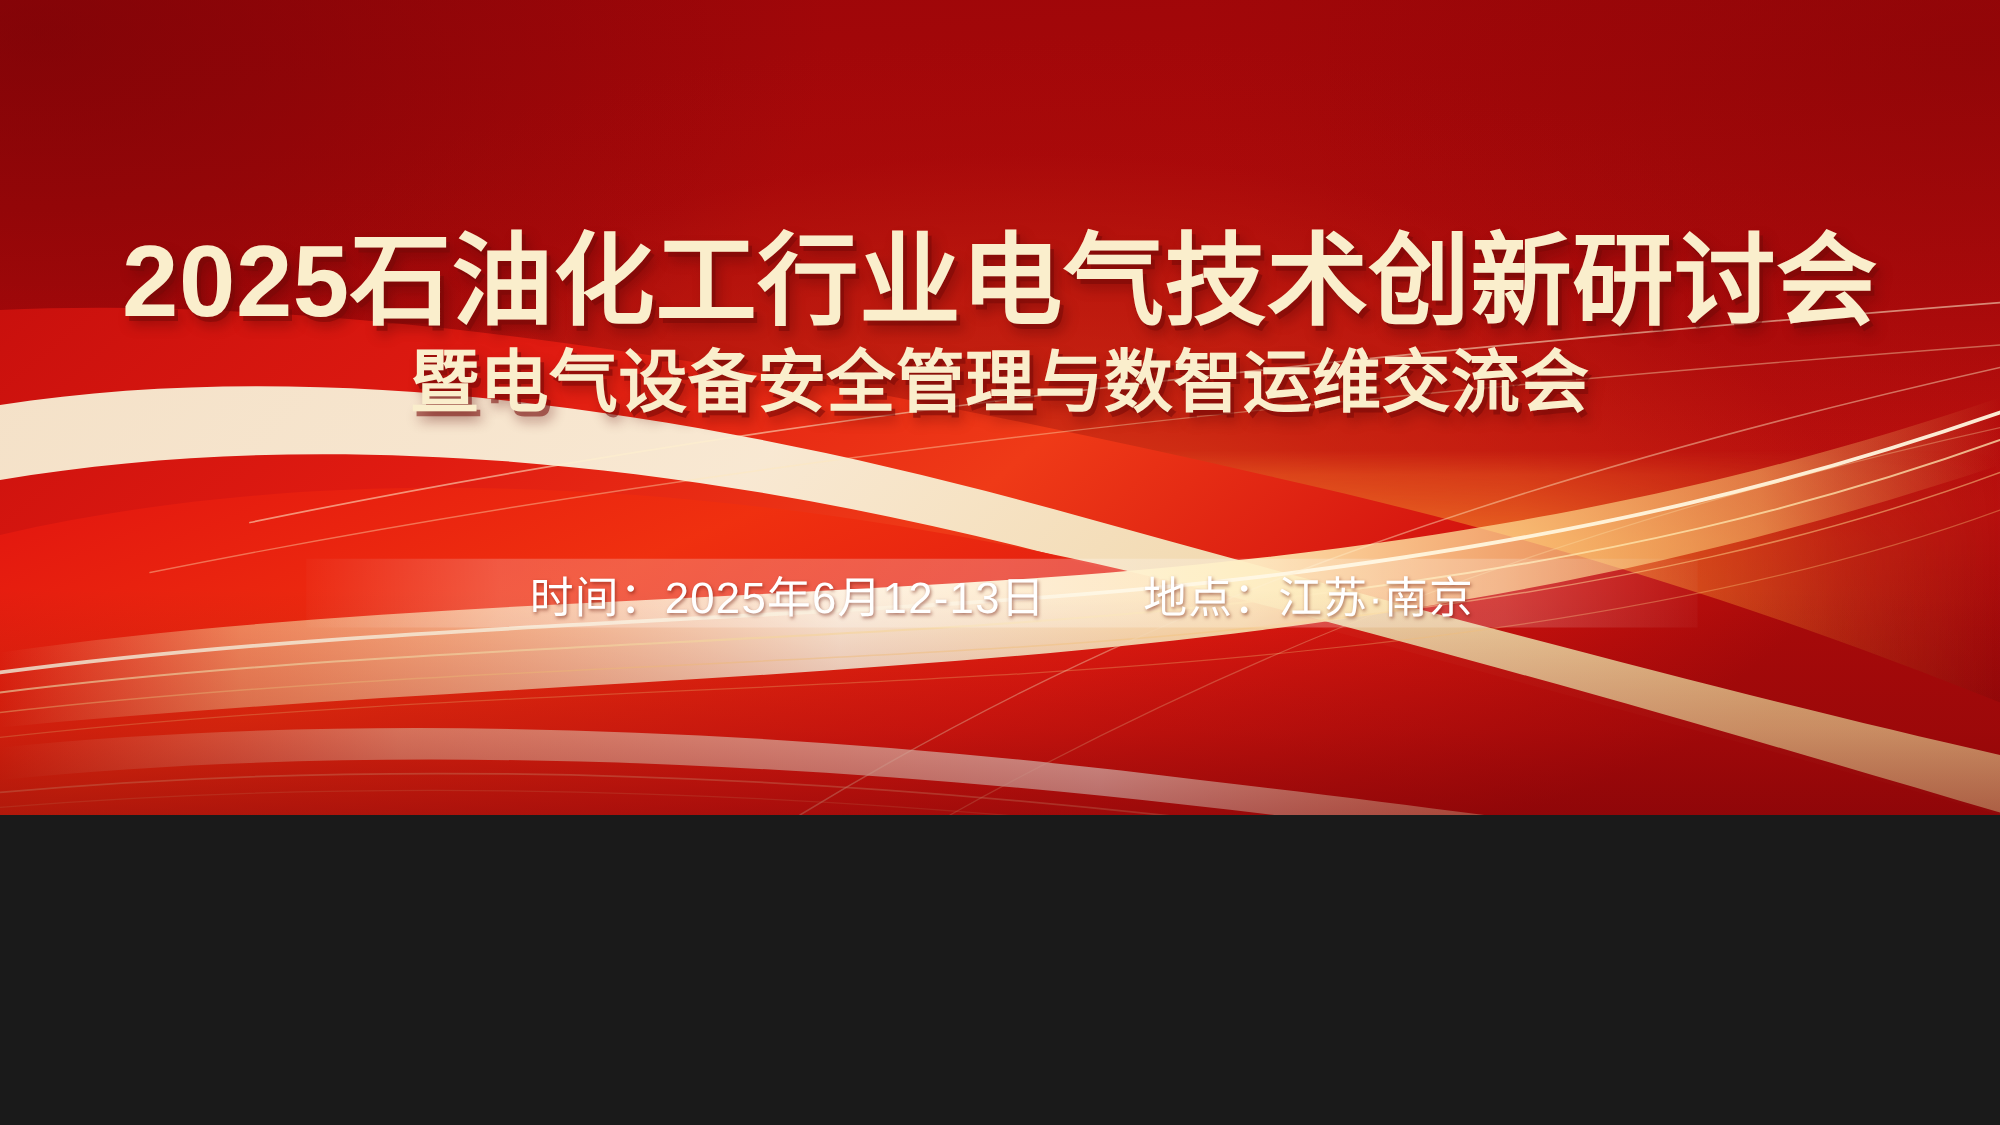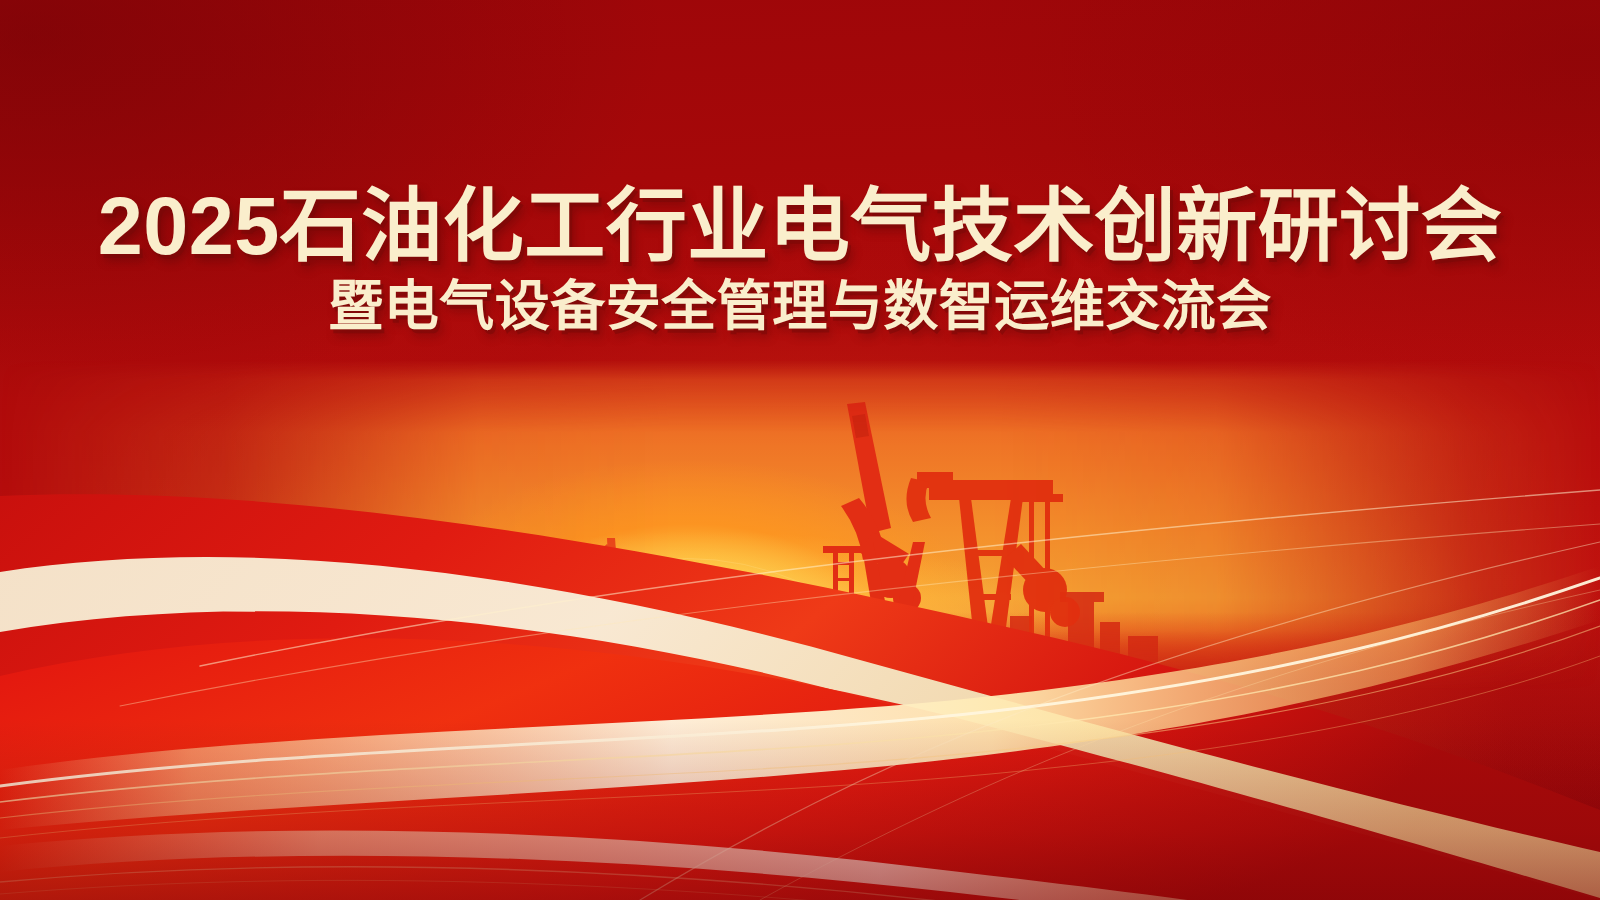--- a/index.html
+++ b/index.html
@@ -6,21 +6,21 @@
   html, body {
     margin: 0;
     padding: 0;
     background: #1a1a1a;
   }
   * { box-sizing: border-box; }
 
   .banner {
     position: relative;
     width: 1600px;
-    height: 900px;
+    height: 652px;
     overflow: hidden;
     font-family: "Liberation Sans", "DejaVu Sans", sans-serif;
     background: #b00d0d;
   }
 
   
 
   
   .bg-base {
     position: absolute;
@@ -396,14 +396,18 @@
   </div>
 
   <div style="position:absolute;left:0;right:0;bottom:0;height:180px;z-index:12;pointer-events:none;
               background:linear-gradient(to bottom, rgba(130,4,8,0) 0%, rgba(128,4,8,0.28) 62%, rgba(118,3,7,0.52) 100%);"></div>
 
   <div class="title-block">
     <div class="title-line title-line-1">2025石油化工行业电气技术创新研讨会</div>
     <div class="title-line title-line-2">暨电气设备安全管理与数智运维交流会</div>
   </div>
 
+  <div class="info-bar">
+    <span class="info-text">时间：2025年6月12-13日</span>
+    <span class="info-text">地点：江苏·南京</span>
+  </div>
 
 </div>
 
 </body></html>

